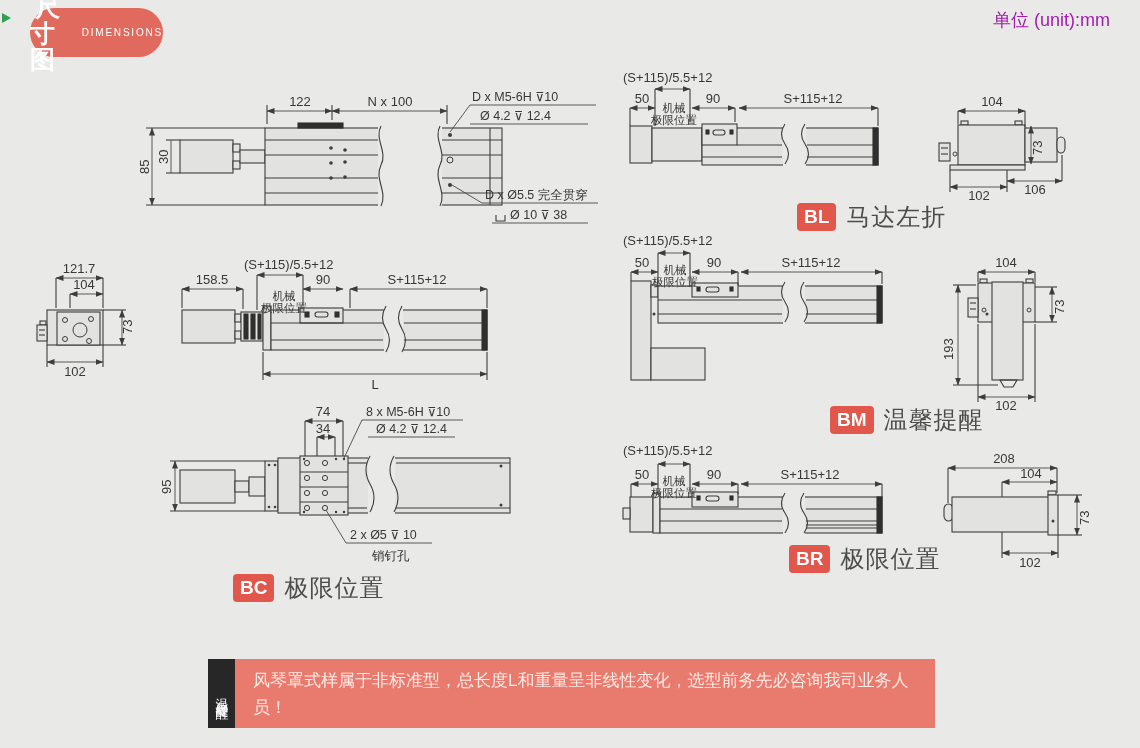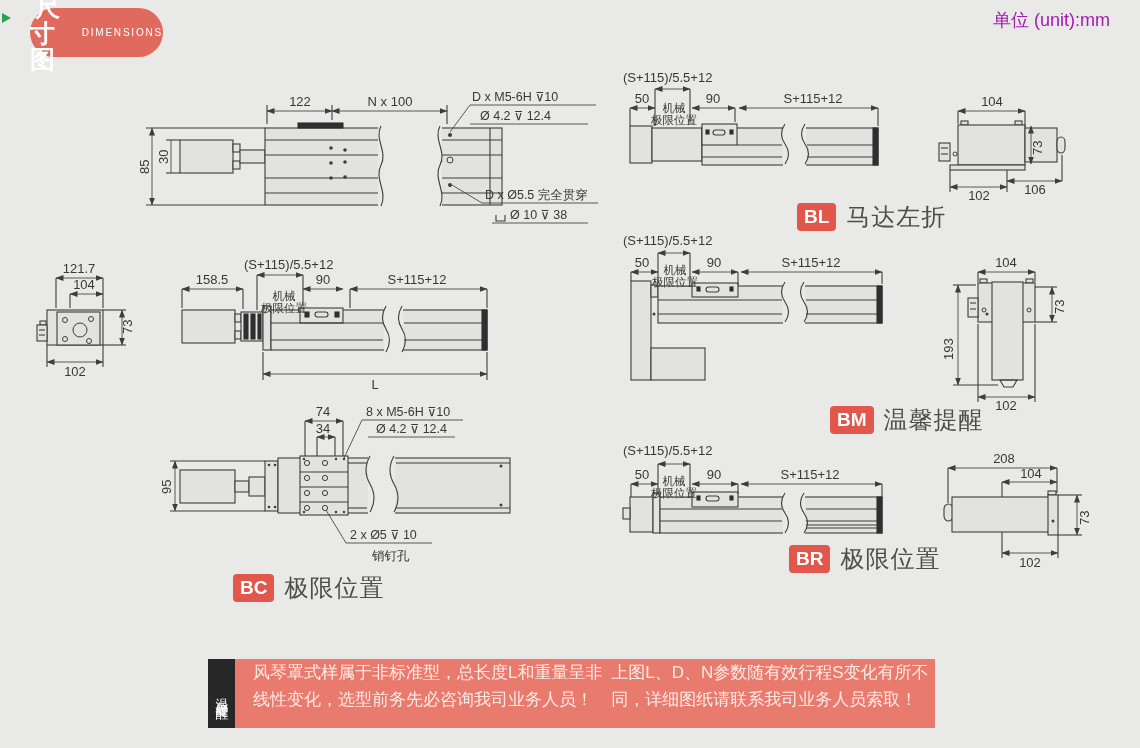--- a/index.html
+++ b/index.html
@@ -29,21 +29,21 @@
 
 .cfg{position:absolute;display:flex;align-items:center}
 .cfg-badge{background:#e2574b;color:#fff;font-weight:bold;font-size:19px;line-height:22px;
   padding:3px 7px;border-radius:4px}
 .cfg-name{font-size:24px;color:#4d4d4d;margin-left:10px;letter-spacing:1px}
 
 .notice{position:absolute;left:208px;top:659px;display:flex}
 .notice-tab{width:27px;height:69px;background:#272727;color:#fff;display:flex;align-items:center;
   justify-content:center;writing-mode:vertical-rl;font-size:13px;letter-spacing:3px}
 .notice-body{width:700px;height:69px;background:#e87b6e;color:#ffe9e4;display:flex;
-  flex-direction:row;justify-content:center;padding-left:18px;font-size:17px;line-height:27px}
+  flex-direction:column;justify-content:center;padding-left:18px;font-size:17px;line-height:27px}
 </style>
 </head>
 <body>
 
 <svg width="0" height="0" style="position:absolute">
   <defs>
     <marker id="arw" viewBox="0 0 8 6" markerWidth="8" markerHeight="6" refX="7.5" refY="3" orient="auto-start-reverse" markerUnits="userSpaceOnUse">
       <path d="M0,0L8,3L0,6Z" fill="#3d3d3d" stroke="none"></path>
     </marker>
   </defs>
@@ -478,15 +478,14 @@
 </div>
 <div class="cfg" style="left:789px;top:543px">
   <span class="cfg-badge">BR</span>
   <span class="cfg-name">极限位置</span>
 </div>
 
 <div class="notice">
   <div class="notice-tab">温馨提醒</div>
   <div class="notice-body">
     <div>风琴罩式样属于非标准型，总长度L和重量呈非线性变化，选型前务先必咨询我司业务人员！</div>
-    <div>上图L、D、N参数随有效行程S变化有所不同，详细图纸请联系我司业务人员索取！</div>
   </div>
 </div>
 
 </body></html>

